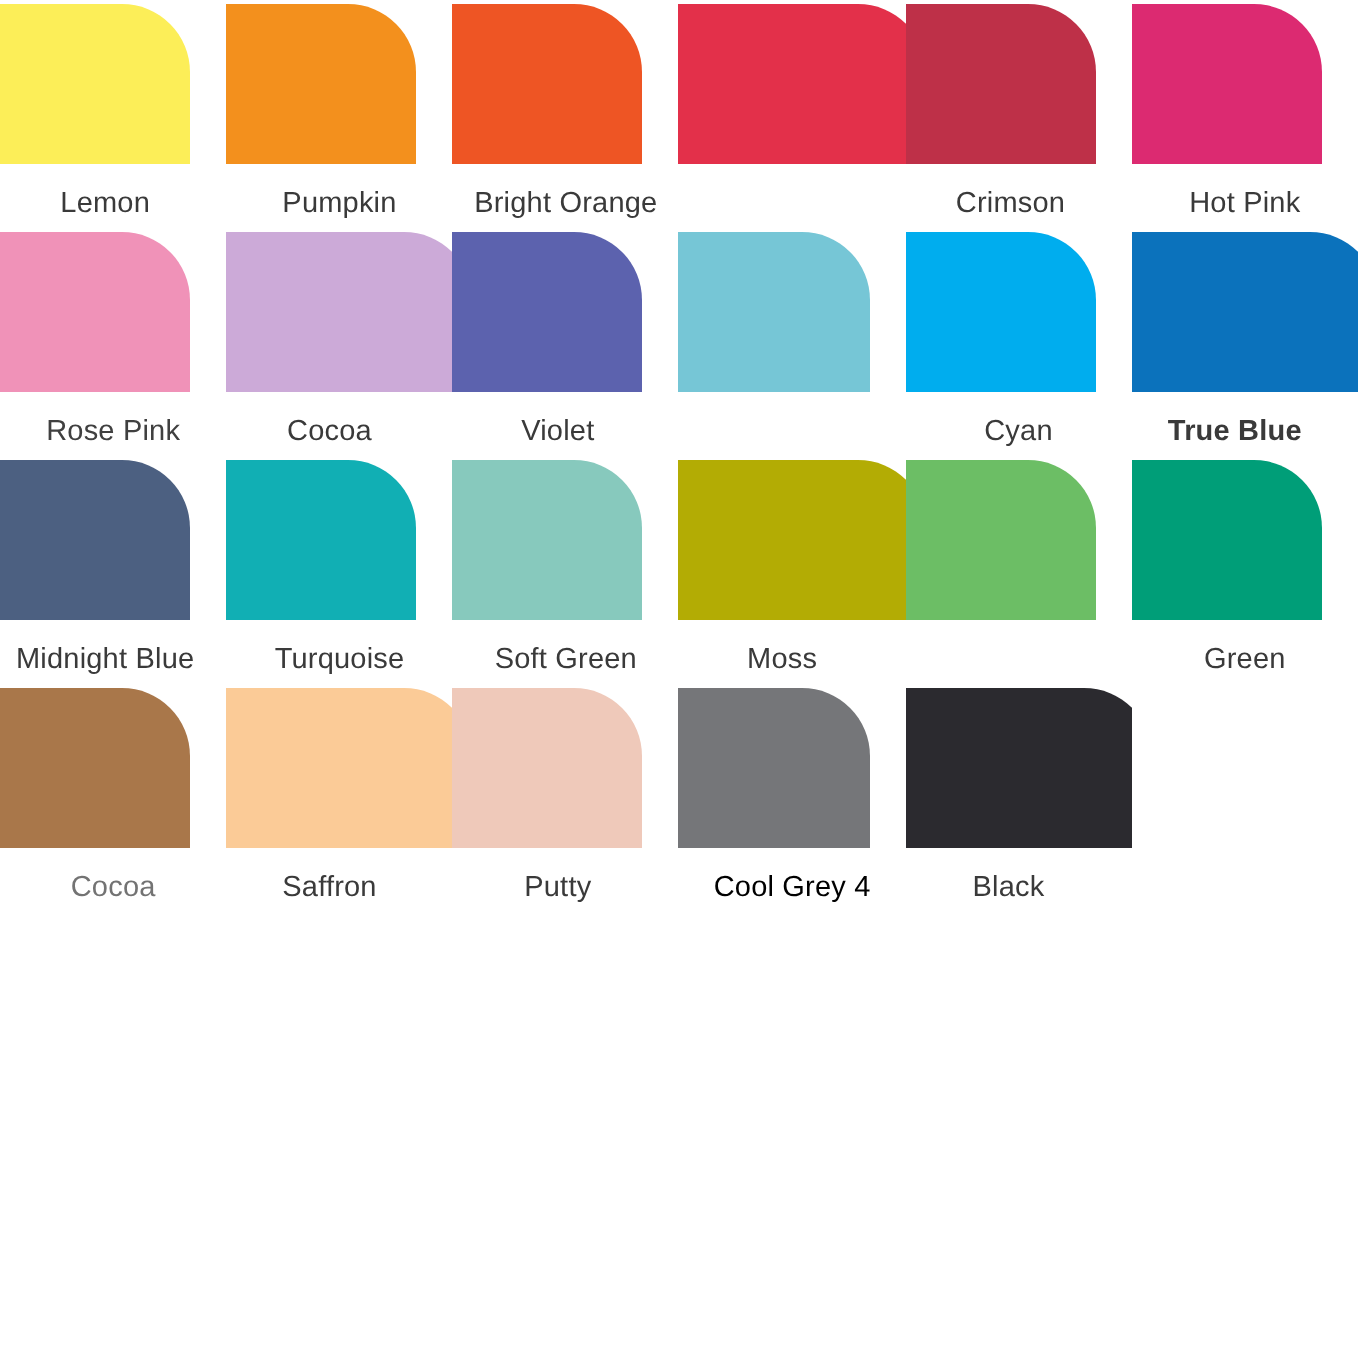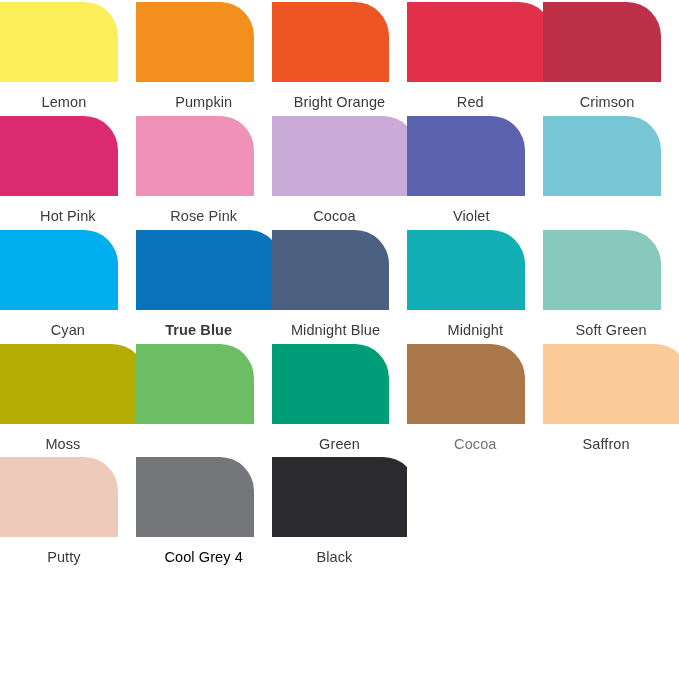--- a/index.html
+++ b/index.html
@@ -12,21 +12,21 @@
     width: 679px;
     height: 683px;
     overflow: hidden;
     font-family: "Liberation Sans", "DejaVu Sans", sans-serif;
   }
 
   #swatch-chart {
     width: 679px;
     height: 683px;
     display: grid;
-    grid-template-columns: repeat(5, 1fr);
+    grid-template-columns: repeat(6, 1fr);
     grid-template-rows: repeat(6, 1fr);
     column-gap: 0px;
     row-gap: 0px;
     box-sizing: border-box;
   }
 
   .swatch-cell {
     position: relative;
     display: flex;
     flex-direction: column;
@@ -81,21 +81,20 @@
   <div class="swatch-cell col-2">
     <div class="swatch-chip" style="background-color: rgb(243, 144, 29);"></div>
     <div class="swatch-label" style="color: rgb(58, 58, 58);">Pumpkin</div>
   </div>
   <div class="swatch-cell col-3">
     <div class="swatch-chip" style="background-color: rgb(238, 85, 36);"></div>
     <div class="swatch-label" style="color: rgb(58, 58, 58);">Bright Orange</div>
   </div>
   <div class="swatch-cell col-4">
     <div class="swatch-chip" style="background-color: rgb(227, 48, 74);"></div>
-    <div class="swatch-label" style="color: rgb(58, 58, 58);">Red</div>
   </div>
 
   <div class="swatch-cell col-1">
     <div class="swatch-chip" style="background-color: rgb(190, 48, 72);"></div>
     <div class="swatch-label" style="color: rgb(58, 58, 58);">Crimson</div>
   </div>
   <div class="swatch-cell col-2">
     <div class="swatch-chip" style="background-color: rgb(220, 42, 113);"></div>
     <div class="swatch-label" style="color: rgb(58, 58, 58);">Hot Pink</div>
   </div>
@@ -123,21 +122,21 @@
     <div class="swatch-chip" style="background-color: rgb(11, 114, 188);"></div>
     <div class="swatch-label" style="color: rgb(58, 58, 58); font-weight: bold;">True Blue</div>
   </div>
 
   <div class="swatch-cell col-1">
     <div class="swatch-chip" style="background-color: rgb(76, 96, 129);"></div>
     <div class="swatch-label" style="color: rgb(58, 58, 58);">Midnight Blue</div>
   </div>
   <div class="swatch-cell col-2">
     <div class="swatch-chip" style="background-color: rgb(17, 175, 180);"></div>
-    <div class="swatch-label" style="color: rgb(58, 58, 58);">Midnight</div>
+    <div class="swatch-label" style="color: rgb(58, 58, 58);">Turquoise</div>
   </div>
   <div class="swatch-cell col-3">
     <div class="swatch-chip" style="background-color: rgb(135, 201, 189);"></div>
     <div class="swatch-label" style="color: rgb(58, 58, 58);">Soft Green</div>
   </div>
   <div class="swatch-cell col-4">
     <div class="swatch-chip" style="background-color: rgb(179, 172, 4);"></div>
     <div class="swatch-label" style="color: rgb(58, 58, 58);">Moss</div>
   </div>
 

